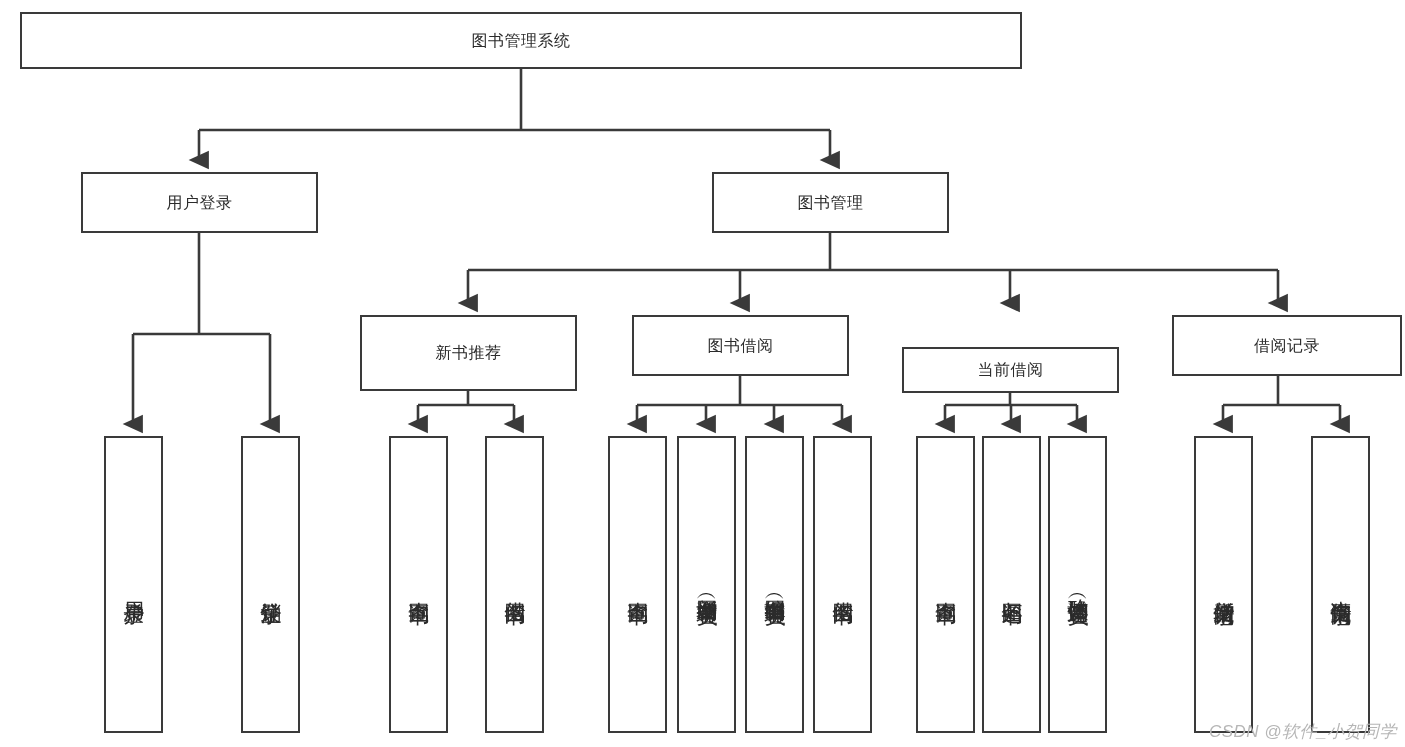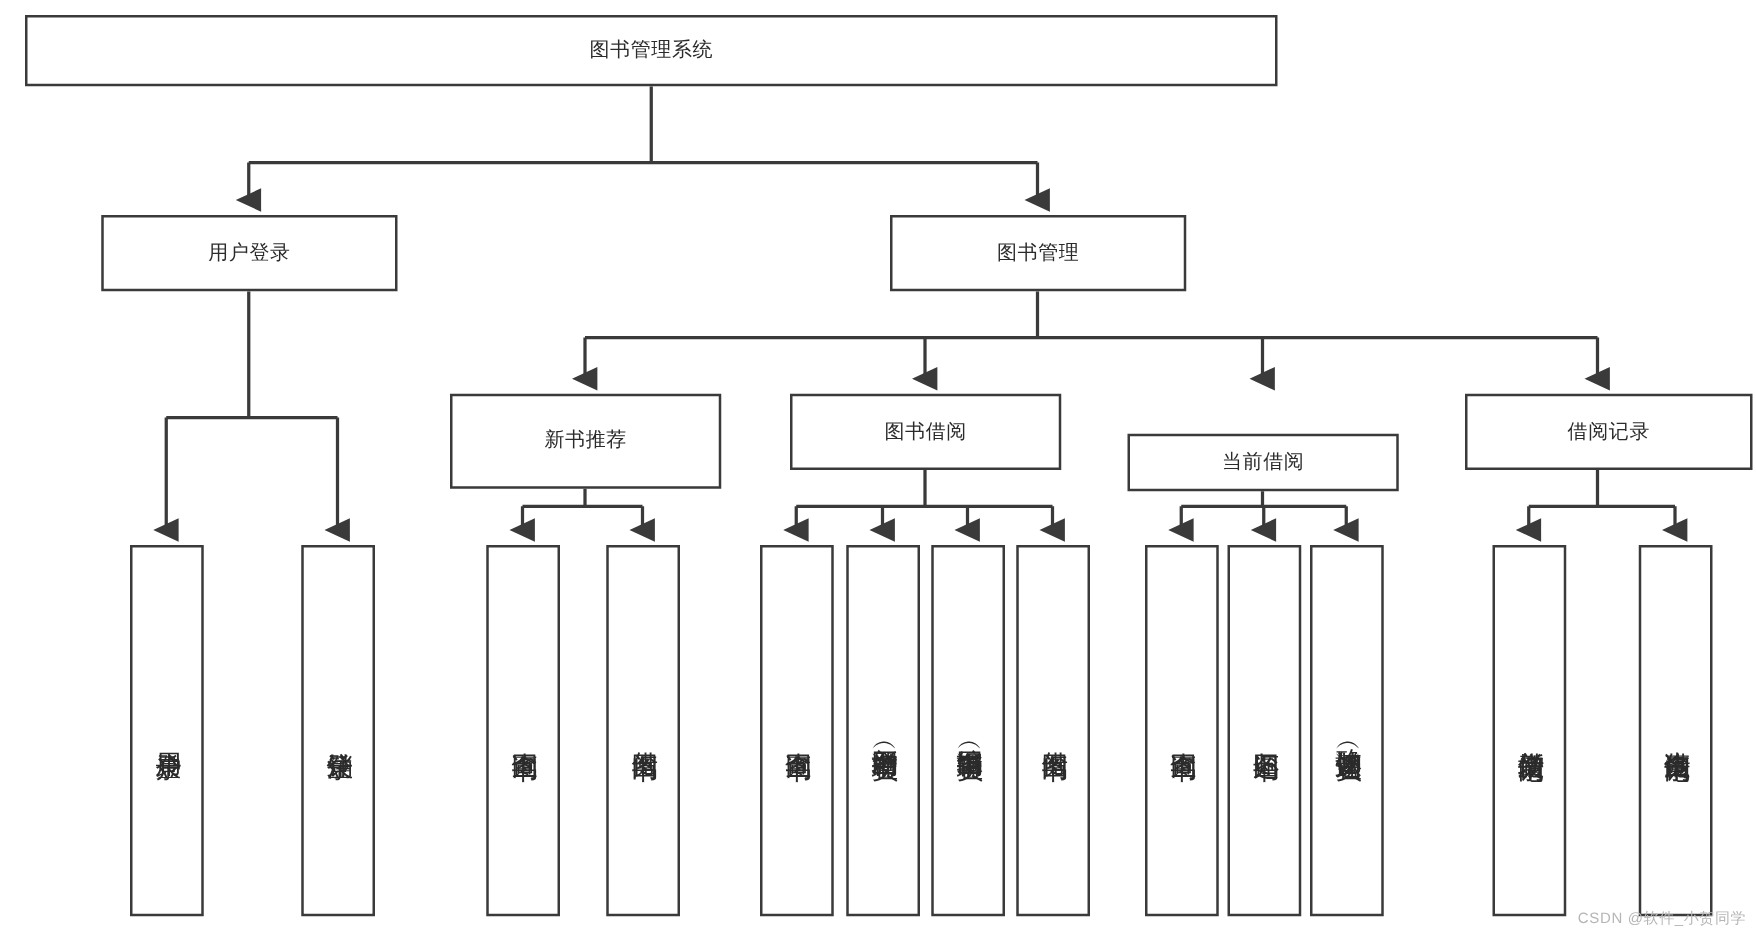--- a/index.html
+++ b/index.html
@@ -60,25 +60,26 @@
     line-height: 1.28;
     letter-spacing: 1px;
     color: #2b2b2b;
     white-space: nowrap;
     max-height: 100%;
   }
   #watermark {
     position: absolute;
     right: 8px;
     bottom: 4px;
-    font-size: 12px;
+    font-size: 17px;
     color: #b6b6b6;
     letter-spacing: 0.5px;
     z-index: 5;
     white-space: nowrap;
+    font-style: italic;
   }
 </style>
 </head>
 <body>
 
 <div id="canvas">
 
   <svg id="edges" viewBox="0 0 1405 747" xmlns="http://www.w3.org/2000/svg">
     <defs>
       <marker id="arrow" markerWidth="9" markerHeight="9" refX="4.2" refY="4.4" orient="auto" markerUnits="strokeWidth">

